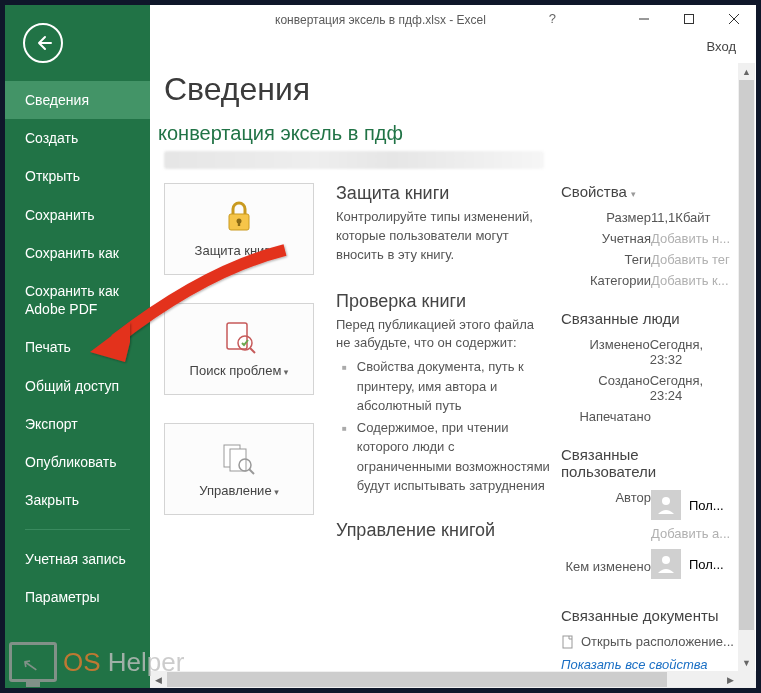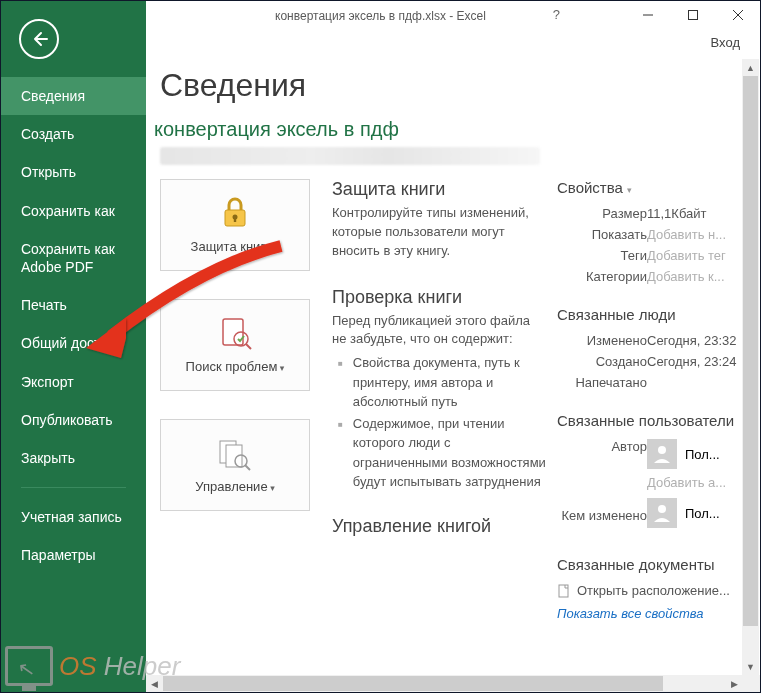--- a/index.html
+++ b/index.html
@@ -1,17 +1,17 @@
 <!DOCTYPE html>
 <html><head>
 <meta charset="utf-8">
 <style>
   * { box-sizing: border-box; margin: 0; padding: 0; font-family: 'Segoe UI', Tahoma, sans-serif; }
   body { background: #aaa; }
-  .window { width: 761px; height: 693px; background: #fff; border: 1px solid #0f172a; position: relative; overflow: hidden; }
+  .window { width: 761px; height: 693px; background: #fff; border: 5px solid #0f172a; position: relative; overflow: hidden; }
   .titlebar { height: 30px; display: flex; align-items: center; position: relative; background: #fff; }
   .titlebar .title { position: absolute; left: 50%; transform: translateX(-50%); font-size: 12px; color: #5a5a5a; }
   .winctrls { position: absolute; right: 0; top: 0; display: flex; }
   .winctrl { width: 45px; height: 28px; display: flex; align-items: center; justify-content: center; color: #333; font-size: 12px; }
   .winctrl svg { width: 10px; height: 10px; }
   .help { position: absolute; right: 200px; top: 6px; color: #666; font-size: 13px; }
   .login { position: absolute; right: 20px; top: 34px; font-size: 13px; color: #444; }
   .sidebar { position: absolute; left: 0; top: 0; bottom: 0; width: 145px; background: #217346; }
   .back { width: 40px; height: 40px; border: 2px solid #fff; border-radius: 50%; margin: 18px 0 18px 18px; display: flex; align-items: center; justify-content: center; }
   .back svg { width: 20px; height: 20px; }
@@ -57,21 +57,21 @@
   .hscroll .arrow { width: 17px; height: 17px; display: flex; align-items: center; justify-content: center; font-size: 9px; color: #666; position: absolute; }
   .hscroll .arrow.lf { left: 0; }
   .hscroll .arrow.rt { right: 0; }
   .hscroll .thumb { position: absolute; left: 17px; top: 1px; height: 15px; width: 500px; background: #cdcdcd; }
   .corner { position: absolute; right: 0; bottom: 0; width: 17px; height: 17px; background: #f0f0f0; }
   .arrow-overlay { position: absolute; left: 70px; top: 225px; pointer-events: none; z-index: 10; }
   .watermark { position: absolute; left: 4px; bottom: 6px; z-index: 20; display: flex; align-items: center; opacity: 0.8; }
   .watermark .mon { width: 48px; height: 40px; border: 3px solid #999; border-radius: 3px; position: relative; margin-right: 6px; }
   .watermark .mon::after { content:""; position:absolute; left:50%; bottom:-8px; width:14px; height:6px; background:#999; transform:translateX(-50%); }
   .watermark .cur { position:absolute; left:10px; top:8px; font-size:20px; color:#999; transform: rotate(-10deg); }
-  .watermark .txt { font-size: 26px; font-weight: 300; color: #c0c0c0; font-style: italic; }
+  .watermark .txt { font-size: 26px; font-weight: 300; color: #c0c0c0; }
   .watermark .os { font-weight: 500; }
   .icon-lock svg,.icon-check svg,.icon-mgmt svg { width: 40px; height: 36px; }
 </style>
 </head>
 <body>
 
 <div class="window">
   <div class="titlebar">
     <span class="title">конвертация эксель в пдф.xlsx - Excel</span>
     <span class="help">?</span>
@@ -99,20 +99,21 @@
   <div class="sidebar">
     <div class="back">
       <svg viewBox="0 0 20 20">
           <path d="M12 4 L6 10 L12 16 M6 10 H18" stroke="#fff" stroke-width="2" fill="none" stroke-linecap="round" stroke-linejoin="round"></path>
         </svg>
     </div>
     <ul class="menu">
       <li class="active"><span>Сведения</span></li>
       <li><span>Создать</span></li>
       <li><span>Открыть</span></li>
+      <li><span>Сохранить</span></li>
       <li><span>Сохранить как</span></li>
       <li><span>Сохранить как Adobe PDF</span></li>
       <li><span>Печать</span></li>
       <li><span>Общий доступ</span></li>
       <li><span>Экспорт</span></li>
       <li><span>Опубликовать</span></li>
       <li><span>Закрыть</span></li>
       <li class="sep"></li>
       <li><span>Учетная запись</span></li>
       <li><span>Параметры</span></li>
@@ -179,21 +180,21 @@
         <div class="sec-title">Управление книгой</div>
       </div>
 
       <div class="col-r">
         <div class="prop-title"><span>Свойства</span> <span class="caret">▾</span></div>
         <div class="prop-row">
             <span class="k">Размер</span>
             <span class="v">11,1Кбайт</span>
           </div>
         <div class="prop-row">
-            <span class="k">Показать</span>
+            <span class="k">Учетная</span>
             <span class="v ph">Добавить н...</span>
           </div>
         <div class="prop-row">
             <span class="k">Теги</span>
             <span class="v ph">Добавить тег</span>
           </div>
         <div class="prop-row">
             <span class="k">Категории</span>
             <span class="v ph">Добавить к...</span>
           </div>

